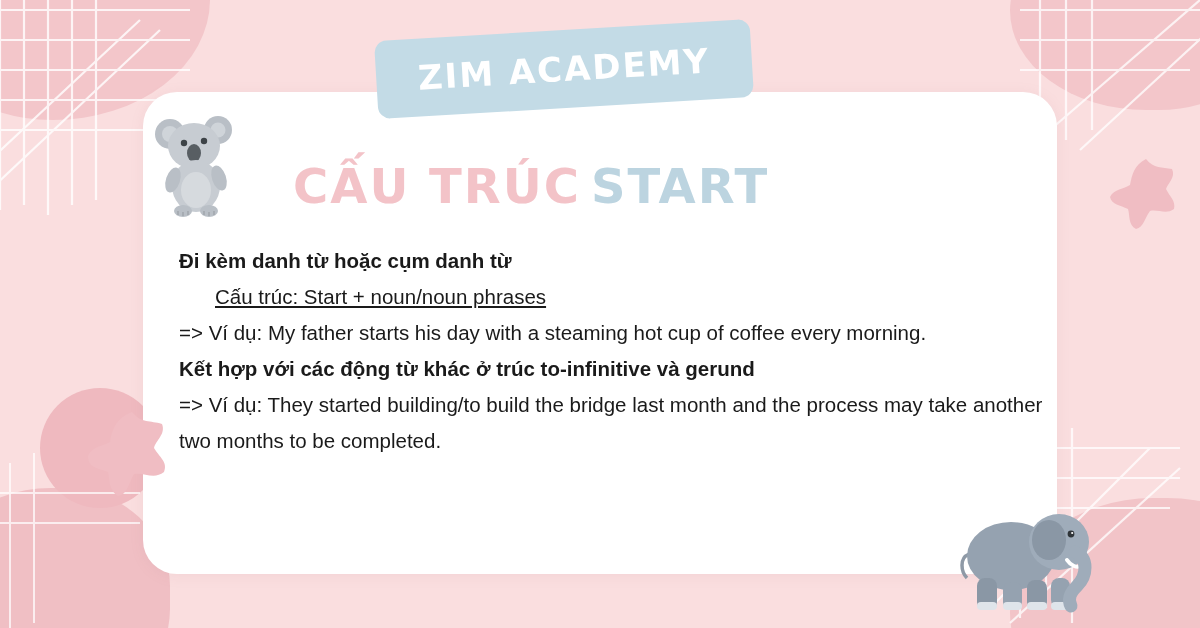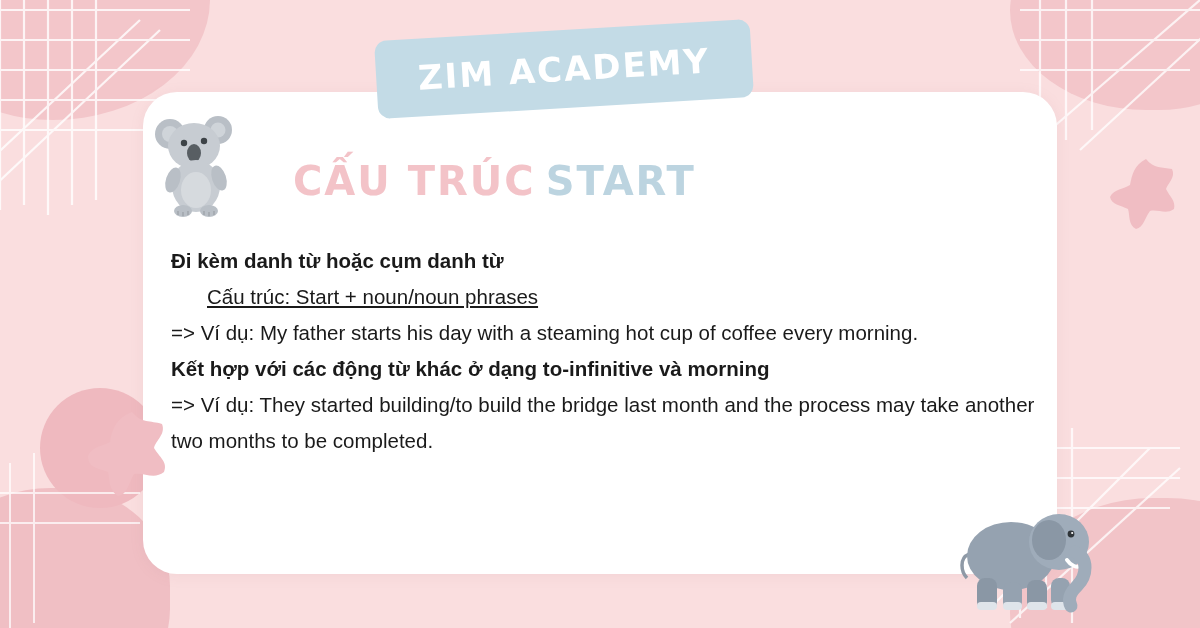--- a/index.html
+++ b/index.html
@@ -100,31 +100,31 @@
   }
 
   
   .heading {
     position: absolute;
     left: 293px;
     top: 158px;
     z-index: 5;
     font-family: "DejaVu Sans", sans-serif;
     font-weight: bold;
-    font-size: 40px;
+    font-size: 48px;
     letter-spacing: 2px;
     white-space: nowrap;
   }
   .heading .part-pink { color: #f3c3c8; }
   .heading .part-blue { color: #bcd4e0; margin-left: 10px; }
 
   
   .body-text {
     position: absolute;
-    left: 171px;
+    left: 179px;
     top: 243px;
     width: 880px;
     z-index: 5;
     color: #1a1a1a;
     font-family: "Liberation Sans", sans-serif;
     font-size: 20.5px;
     line-height: 36px;
   }
   .body-text .bold { font-weight: bold; }
   .body-text .indent { padding-left: 36px; display: block; text-decoration: underline; }
@@ -231,21 +231,21 @@
 </div>
 
 <div class="heading">
   <span class="part-pink">CẤU TRÚC</span><span class="part-blue">START</span>
 </div>
 
 <div class="body-text">
   <p class="bold">Đi kèm danh từ hoặc cụm danh từ</p>
   <p class="indent">Cấu trúc: Start + noun/noun phrases</p>
   <p> =&gt; Ví dụ: My father starts his day with a steaming hot cup of coffee every morning.</p>
-  <p class="bold">Kết hợp với các động từ khác ở dạng to-infinitive và morning</p>
+  <p class="bold">Kết hợp với các động từ khác ở trúc to-infinitive và gerund</p>
   <p>=&gt; Ví dụ: They started building/to build the bridge last month and the process may take another two months to be completed.</p>
 </div>
 
 <div class="koala">
   <svg width="96" height="108" viewBox="0 0 96 108">
 
     <circle cx="18" cy="22" r="15" fill="#b9bfc6"></circle>
     <circle cx="18" cy="22" r="8" fill="#cfd4d9"></circle>
     <circle cx="66" cy="18" r="14" fill="#b9bfc6"></circle>
     <circle cx="66" cy="18" r="7.5" fill="#cfd4d9"></circle>

